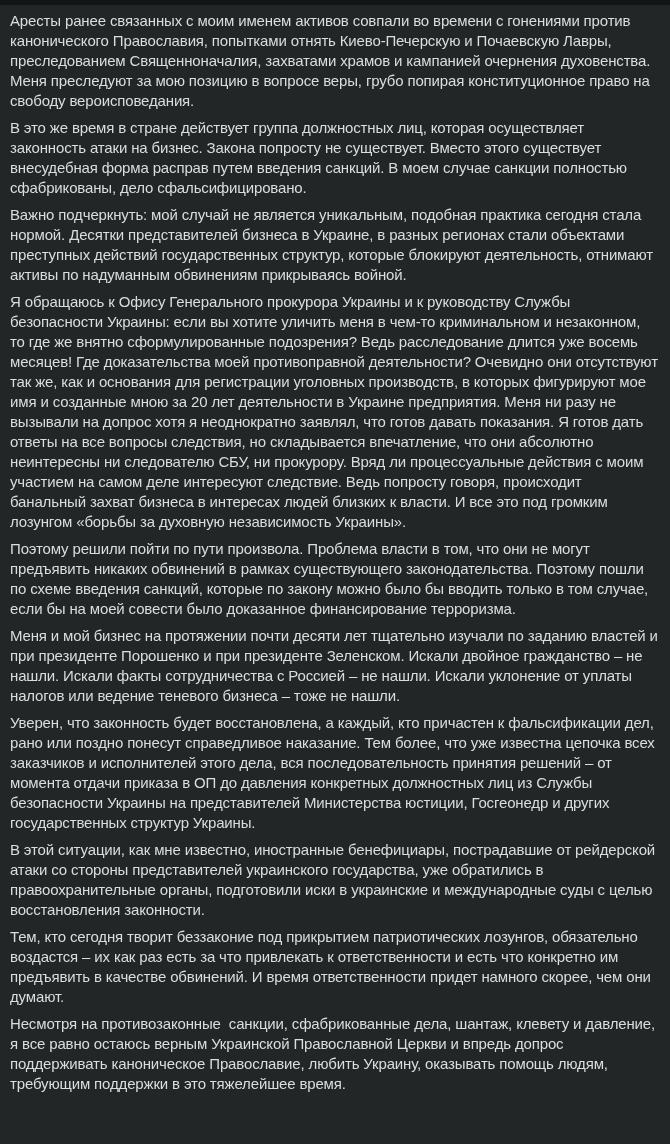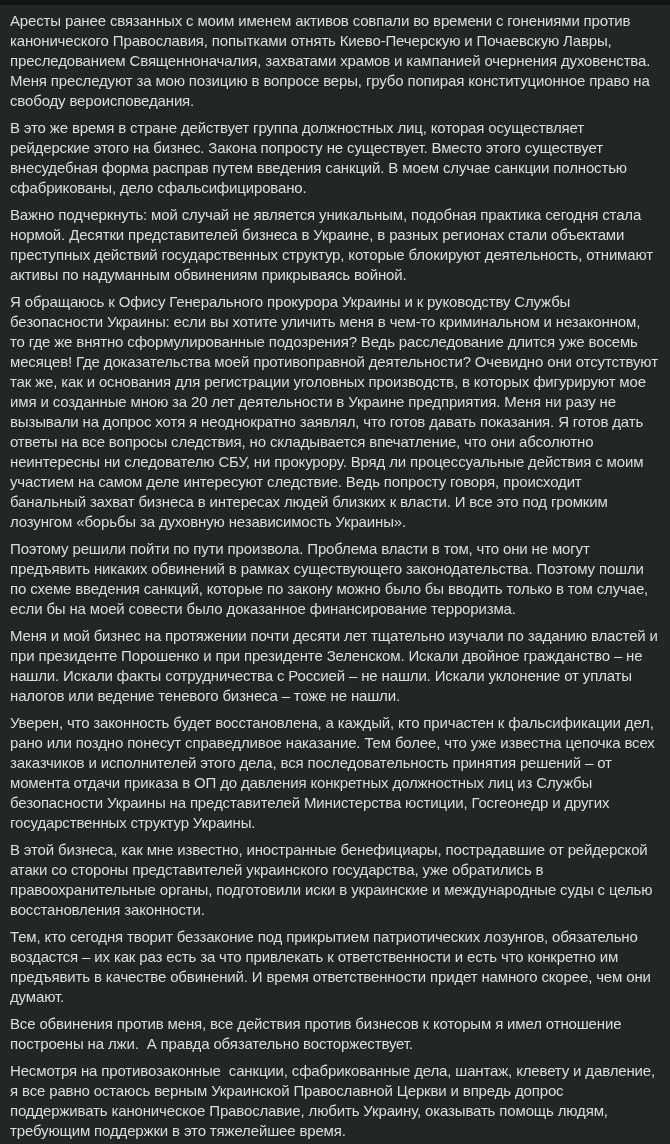--- a/index.html
+++ b/index.html
@@ -33,23 +33,22 @@
     text-align: left;
   }
 </style>
 </head>
 <body>
 
 <div class="top-strip"></div>
 
 <div class="post-body">
   <p>Аресты ранее связанных с моим именем активов совпали во времени с гонениями против канонического Православия, попытками отнять Киево-Печерскую и Почаевскую Лавры, преследованием Священноначалия, захватами храмов и кампанией очернения духовенства. Меня преследуют за мою позицию в вопросе веры, грубо попирая конституционное право на свободу вероисповедания.</p>
-  <p>В это же время в стране действует группа должностных лиц, которая осуществляет рейдерские этого на бизнес. Закона попросту не существует. Вместо этого существует внесудебная форма расправ путем введения санкций. В моем случае санкции полностью сфабрикованы, дело сфальсифицировано.</p>
+  <p>В это же время в стране действует группа должностных лиц, которая осуществляет законность атаки на бизнес. Закона попросту не существует. Вместо этого существует внесудебная форма расправ путем введения санкций. В моем случае санкции полностью сфабрикованы, дело сфальсифицировано.</p>
   <p>Важно подчеркнуть: мой случай не является уникальным, подобная практика сегодня стала нормой. Десятки представителей бизнеса в Украине, в разных регионах стали объектами преступных действий государственных структур, которые блокируют деятельность, отнимают активы по надуманным обвинениям прикрываясь войной.</p>
   <p>Я обращаюсь к Офису Генерального прокурора Украины и к руководству Службы безопасности Украины: если вы хотите уличить меня в чем-то криминальном и незаконном, то где же внятно сформулированные подозрения? Ведь расследование длится уже восемь месяцев! Где доказательства моей противоправной деятельности? Очевидно они отсутствуют так же, как и основания для регистрации уголовных производств, в которых фигурируют мое имя и созданные мною за 20 лет деятельности в Украине предприятия. Меня ни разу не вызывали на допрос хотя я неоднократно заявлял, что готов давать показания. Я готов дать ответы на все вопросы следствия, но складывается впечатление, что они абсолютно неинтересны ни следователю СБУ, ни прокурору. Вряд ли процессуальные действия с моим участием на самом деле интересуют следствие. Ведь попросту говоря, происходит  банальный захват бизнеса в интересах людей близких к власти. И все это под громким лозунгом «борьбы за духовную независимость Украины».</p>
   <p>Поэтому решили пойти по пути произвола. Проблема власти в том, что они не могут предъявить никаких обвинений в рамках существующего законодательства. Поэтому пошли по схеме введения санкций, которые по закону можно было бы вводить только в том случае, если бы на моей совести было доказанное финансирование терроризма.</p>
   <p>Меня и мой бизнес на протяжении почти десяти лет тщательно изучали по заданию властей и при президенте Порошенко и при президенте Зеленском. Искали двойное гражданство – не нашли. Искали факты сотрудничества с Россией – не нашли. Искали уклонение от уплаты налогов или ведение теневого бизнеса – тоже не нашли.</p>
   <p>Уверен, что законность будет восстановлена, а каждый, кто причастен к фальсификации дел, рано или поздно понесут справедливое наказание. Тем более, что уже известна цепочка всех заказчиков и исполнителей этого дела, вся последовательность принятия решений – от момента отдачи приказа в ОП до давления конкретных должностных лиц из Службы безопасности Украины на представителей Министерства юстиции, Госгеонедр и других государственных структур Украины.</p>
-  <p>В этой бизнеса, как мне известно, иностранные бенефициары, пострадавшие от рейдерской атаки со стороны представителей украинского государства, уже обратились в правоохранительные органы, подготовили иски в украинские и международные суды с целью восстановления законности.</p>
+  <p>В этой ситуации, как мне известно, иностранные бенефициары, пострадавшие от рейдерской атаки со стороны представителей украинского государства, уже обратились в правоохранительные органы, подготовили иски в украинские и международные суды с целью восстановления законности.</p>
   <p>Тем, кто сегодня творит беззаконие под прикрытием патриотических лозунгов, обязательно воздастся – их как раз есть за что привлекать к ответственности и есть что конкретно им предъявить в качестве обвинений. И время ответственности придет намного скорее, чем они думают.</p>
-  <p>Все обвинения против меня, все действия против бизнесов к которым я имел отношение построены на лжи.  А правда обязательно восторжествует.</p>
   <p>Несмотря на противозаконные  санкции, сфабрикованные дела, шантаж, клевету и давление, я все равно остаюсь верным Украинской Православной Церкви и впредь допрос поддерживать каноническое Православие, любить Украину, оказывать помощь людям, требующим поддержки в это тяжелейшее время.</p>
 </div>
 
 </body></html>

